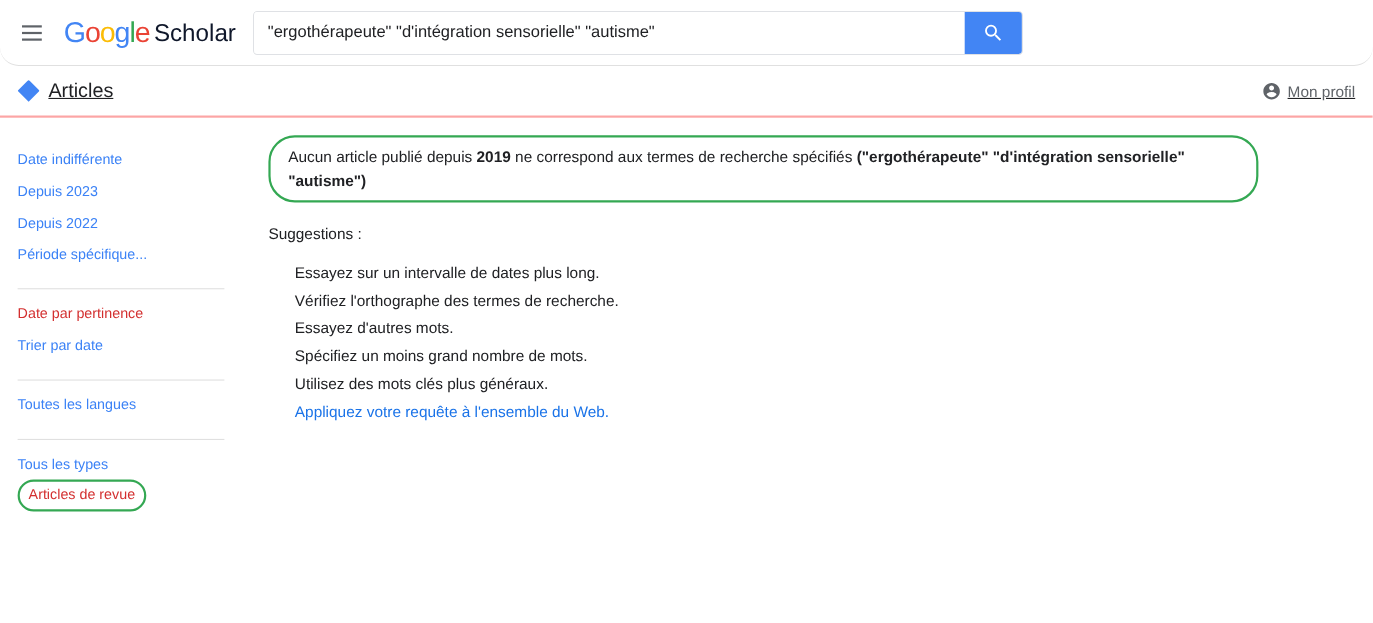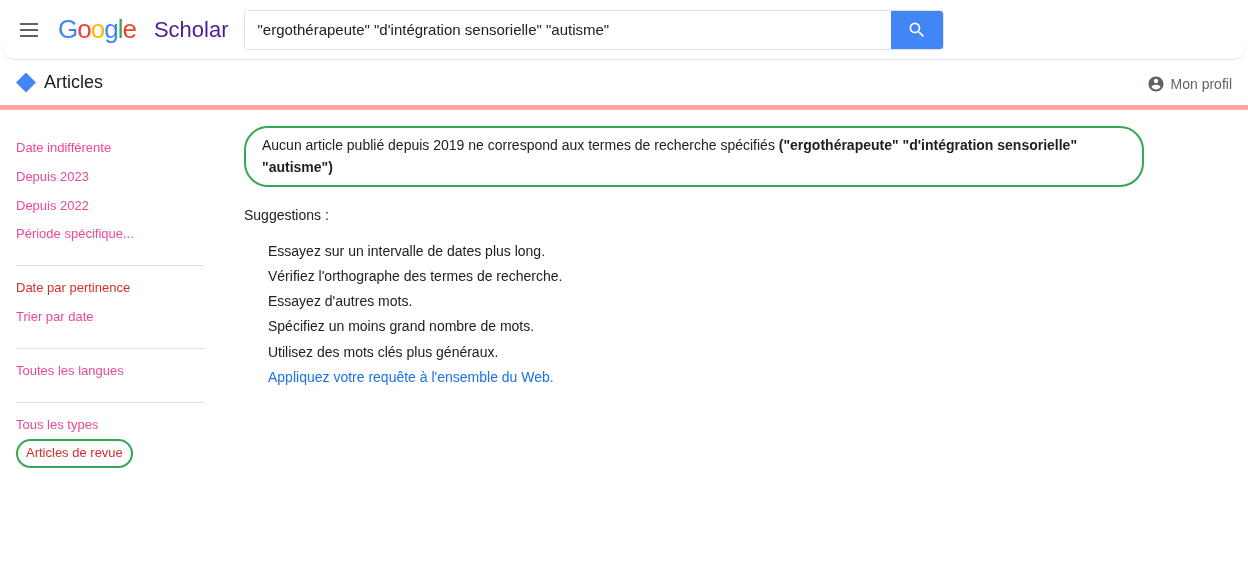--- a/index.html
+++ b/index.html
@@ -21,21 +21,21 @@
     }
     .hamburger-icon span { display: block; width: 18px; height: 2px; background: #5f6368; }
     .logo-container { display: flex; align-items: center; gap: 0; }
     .logo-google { font-size: 26px; font-weight: 400; letter-spacing: -1px; }
     .logo-g { color: #4285f4; }
     .logo-o1 { color: #ea4335; }
     .logo-o2 { color: #fbbc05; }
     .logo-g2 { color: #4285f4; }
     .logo-l { color: #34a853; }
     .logo-e { color: #ea4335; }
-    .logo-scholar { font-size: 22px; font-weight: 400; color: #4c1d95; margin-left: 18px; }
+    .logo-scholar { font-size: 22px; font-weight: 400; color: #0f172a; margin-left: 4px; }
 
     .search-bar {
       display: flex;
       align-items: center;
       border: 1px solid #dfe1e5;
       border-radius: 4px;
       flex: 0 0 700px;
       height: 40px;
       overflow: hidden;
     }
@@ -54,24 +54,25 @@
       width: 52px;
       height: 40px;
       cursor: pointer;
       display: flex; align-items: center; justify-content: center;
     }
     .search-icon-svg { fill: white; width: 20px; height: 20px; }
 
     
     .sub-header {
       display: flex;
-      align-items: flex-end;
+      align-items: center;
       justify-content: space-between;
       padding: 12px 16px;
-      border-bottom: 5px solid #fca5a5;
+      border-bottom: 2px solid #fca5a5;
+      text-decoration: underline;
     }
     .sub-header-left { display: flex; align-items: center; gap: 8px; }
     .articles-icon {
       width: 20px; height: 20px;
       background: #4285f4;
       clip-path: polygon(50% 0%, 100% 50%, 50% 100%, 0% 50%);
     }
     .articles-title { font-size: 18px; color: #202124; }
     .mon-profil-link {
       display: flex; align-items: center; gap: 6px;
@@ -91,21 +92,21 @@
     .sidebar {
       width: 220px;
       min-width: 220px;
       padding: 8px 16px;
       flex-shrink: 0;
     }
     .sidebar-section { margin-bottom: 16px; }
     .sidebar-item {
       display: block;
       padding: 4px 0;
-      color: #ec4899;
+      color: #3b82f6;
       text-decoration: none;
       font-size: 13px;
       cursor: pointer;
       line-height: 1.6;
     }
     .sidebar-item.active { color: #d32f2f; }
     .sidebar-item.red { color: #d32f2f; }
     .sidebar-divider { border: none; border-top: 1px solid #e0e0e0; margin: 8px 0; }
 
     .sidebar-item-circled {
@@ -128,21 +129,21 @@
     .no-results-message {
       font-size: 14px;
       line-height: 1.6;
       margin-bottom: 16px;
       border: 2px solid #34a853;
       border-radius: 24px;
       display: inline-block;
       padding: 6px 16px;
       max-width: 900px;
     }
-    .no-results-message .year { font-weight: normal; }
+    .no-results-message .year { font-weight: bold; }
     .no-results-message .query { font-weight: bold; }
 
     .suggestions-label {
       font-size: 14px;
       margin-bottom: 12px;
       margin-top: 4px;
     }
     .suggestions-list {
       list-style: none;
       padding-left: 24px;

